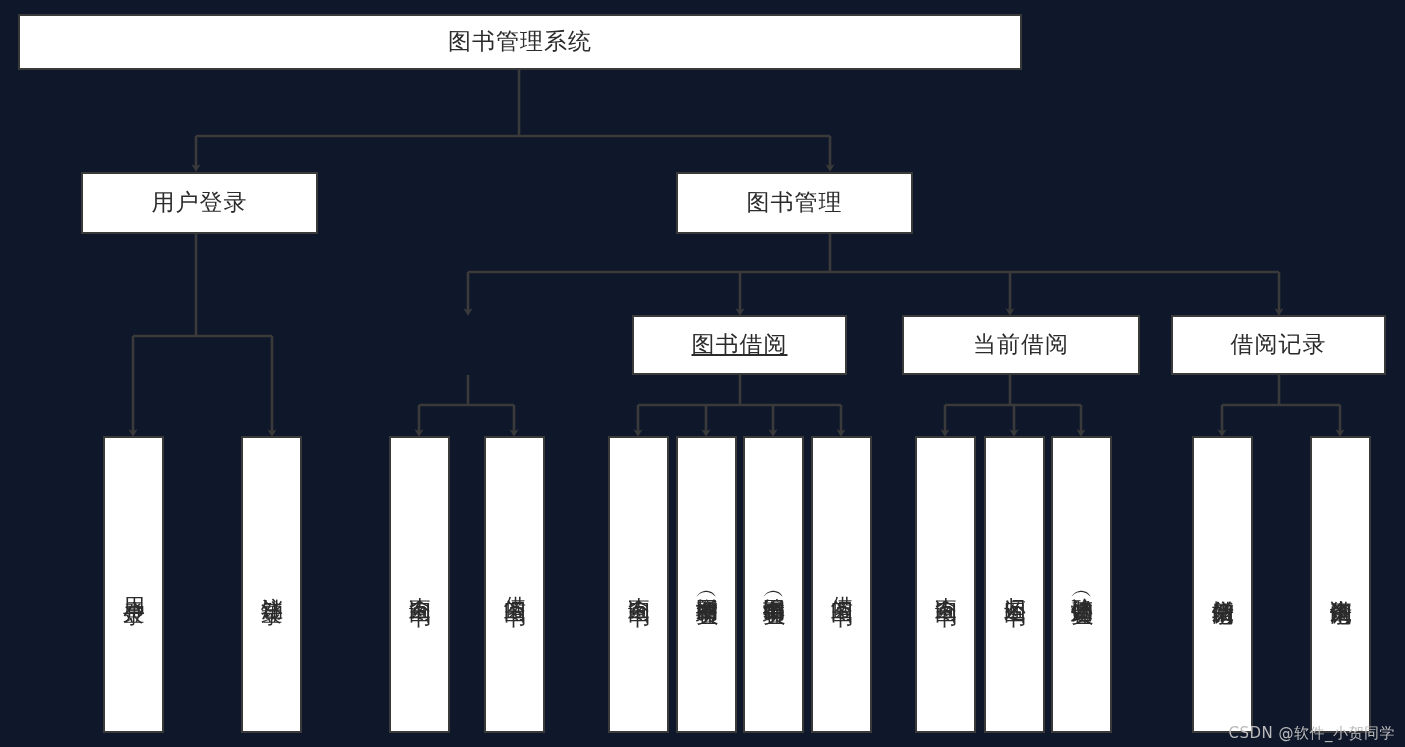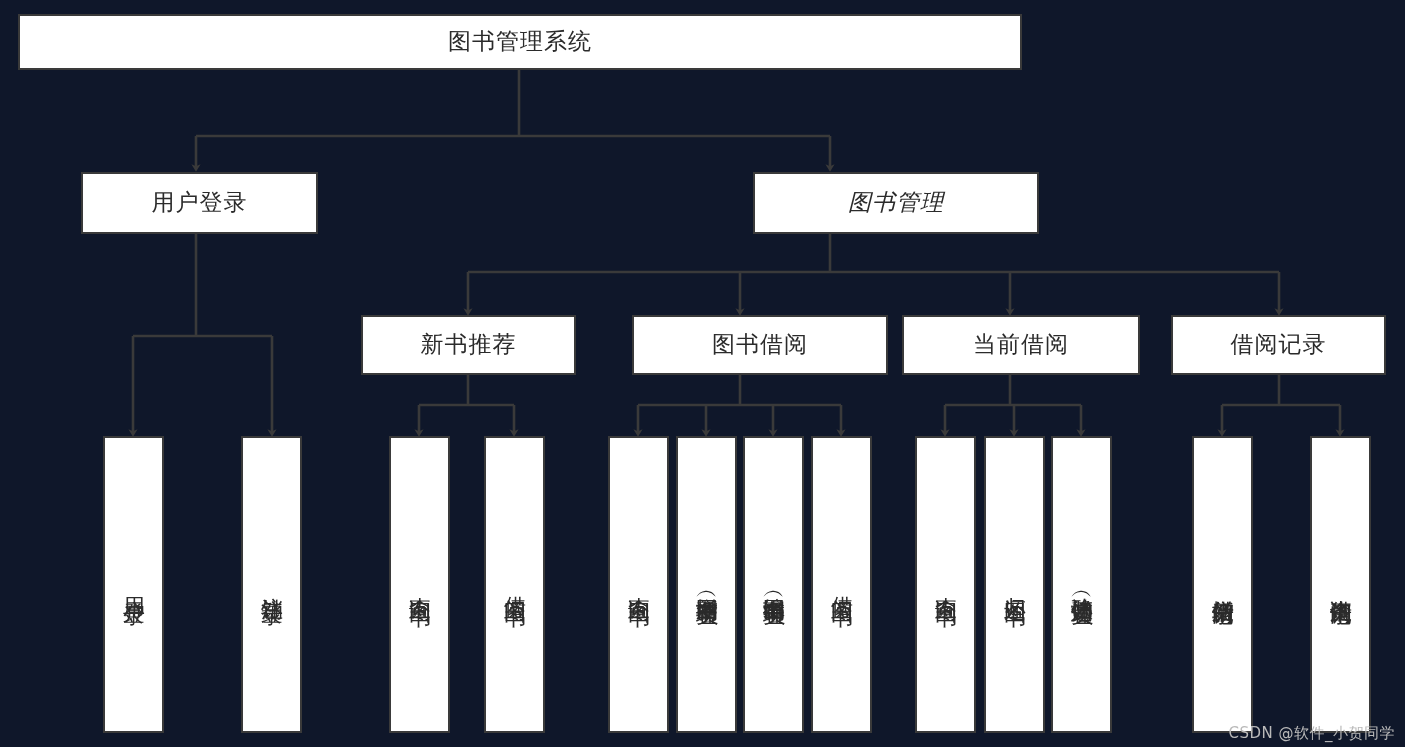--- a/index.html
+++ b/index.html
@@ -123,28 +123,25 @@
     </g>
   </svg>
 
   <div class="node horiz" style="left:18px; top:14px; width:1004px; height:56px;">
     <span class="label">图书管理系统</span>
   </div>
 
   <div class="node horiz" style="left:81px; top:172px; width:237px; height:62px;">
     <span class="label">用户登录</span>
   </div>
-  <div class="node horiz" style="left:753px; top:172px; width:286px; height:62px;font-style:italic;">
+  <div class="node horiz" style="left:676px; top:172px; width:237px; height:62px;">
     <span class="label">图书管理</span>
   </div>
 
-  <div class="node horiz" style="left:361px; top:315px; width:215px; height:60px;">
-    <span class="label">新书推荐</span>
-  </div>
-  <div class="node horiz" style="left:632px; top:315px; width:256px; height:60px;">
+  <div class="node horiz" style="left:632px; top:315px; width:215px; height:60px;text-decoration:underline;">
     <span class="label">图书借阅</span>
   </div>
   <div class="node horiz" style="left:902px; top:315px; width:238px; height:60px;">
     <span class="label">当前借阅</span>
   </div>
   <div class="node horiz" style="left:1171px; top:315px; width:215px; height:60px;">
     <span class="label">借阅记录</span>
   </div>
 
   <div class="node vert" style="left:103px; top:436px; width:61px; height:297px;">

